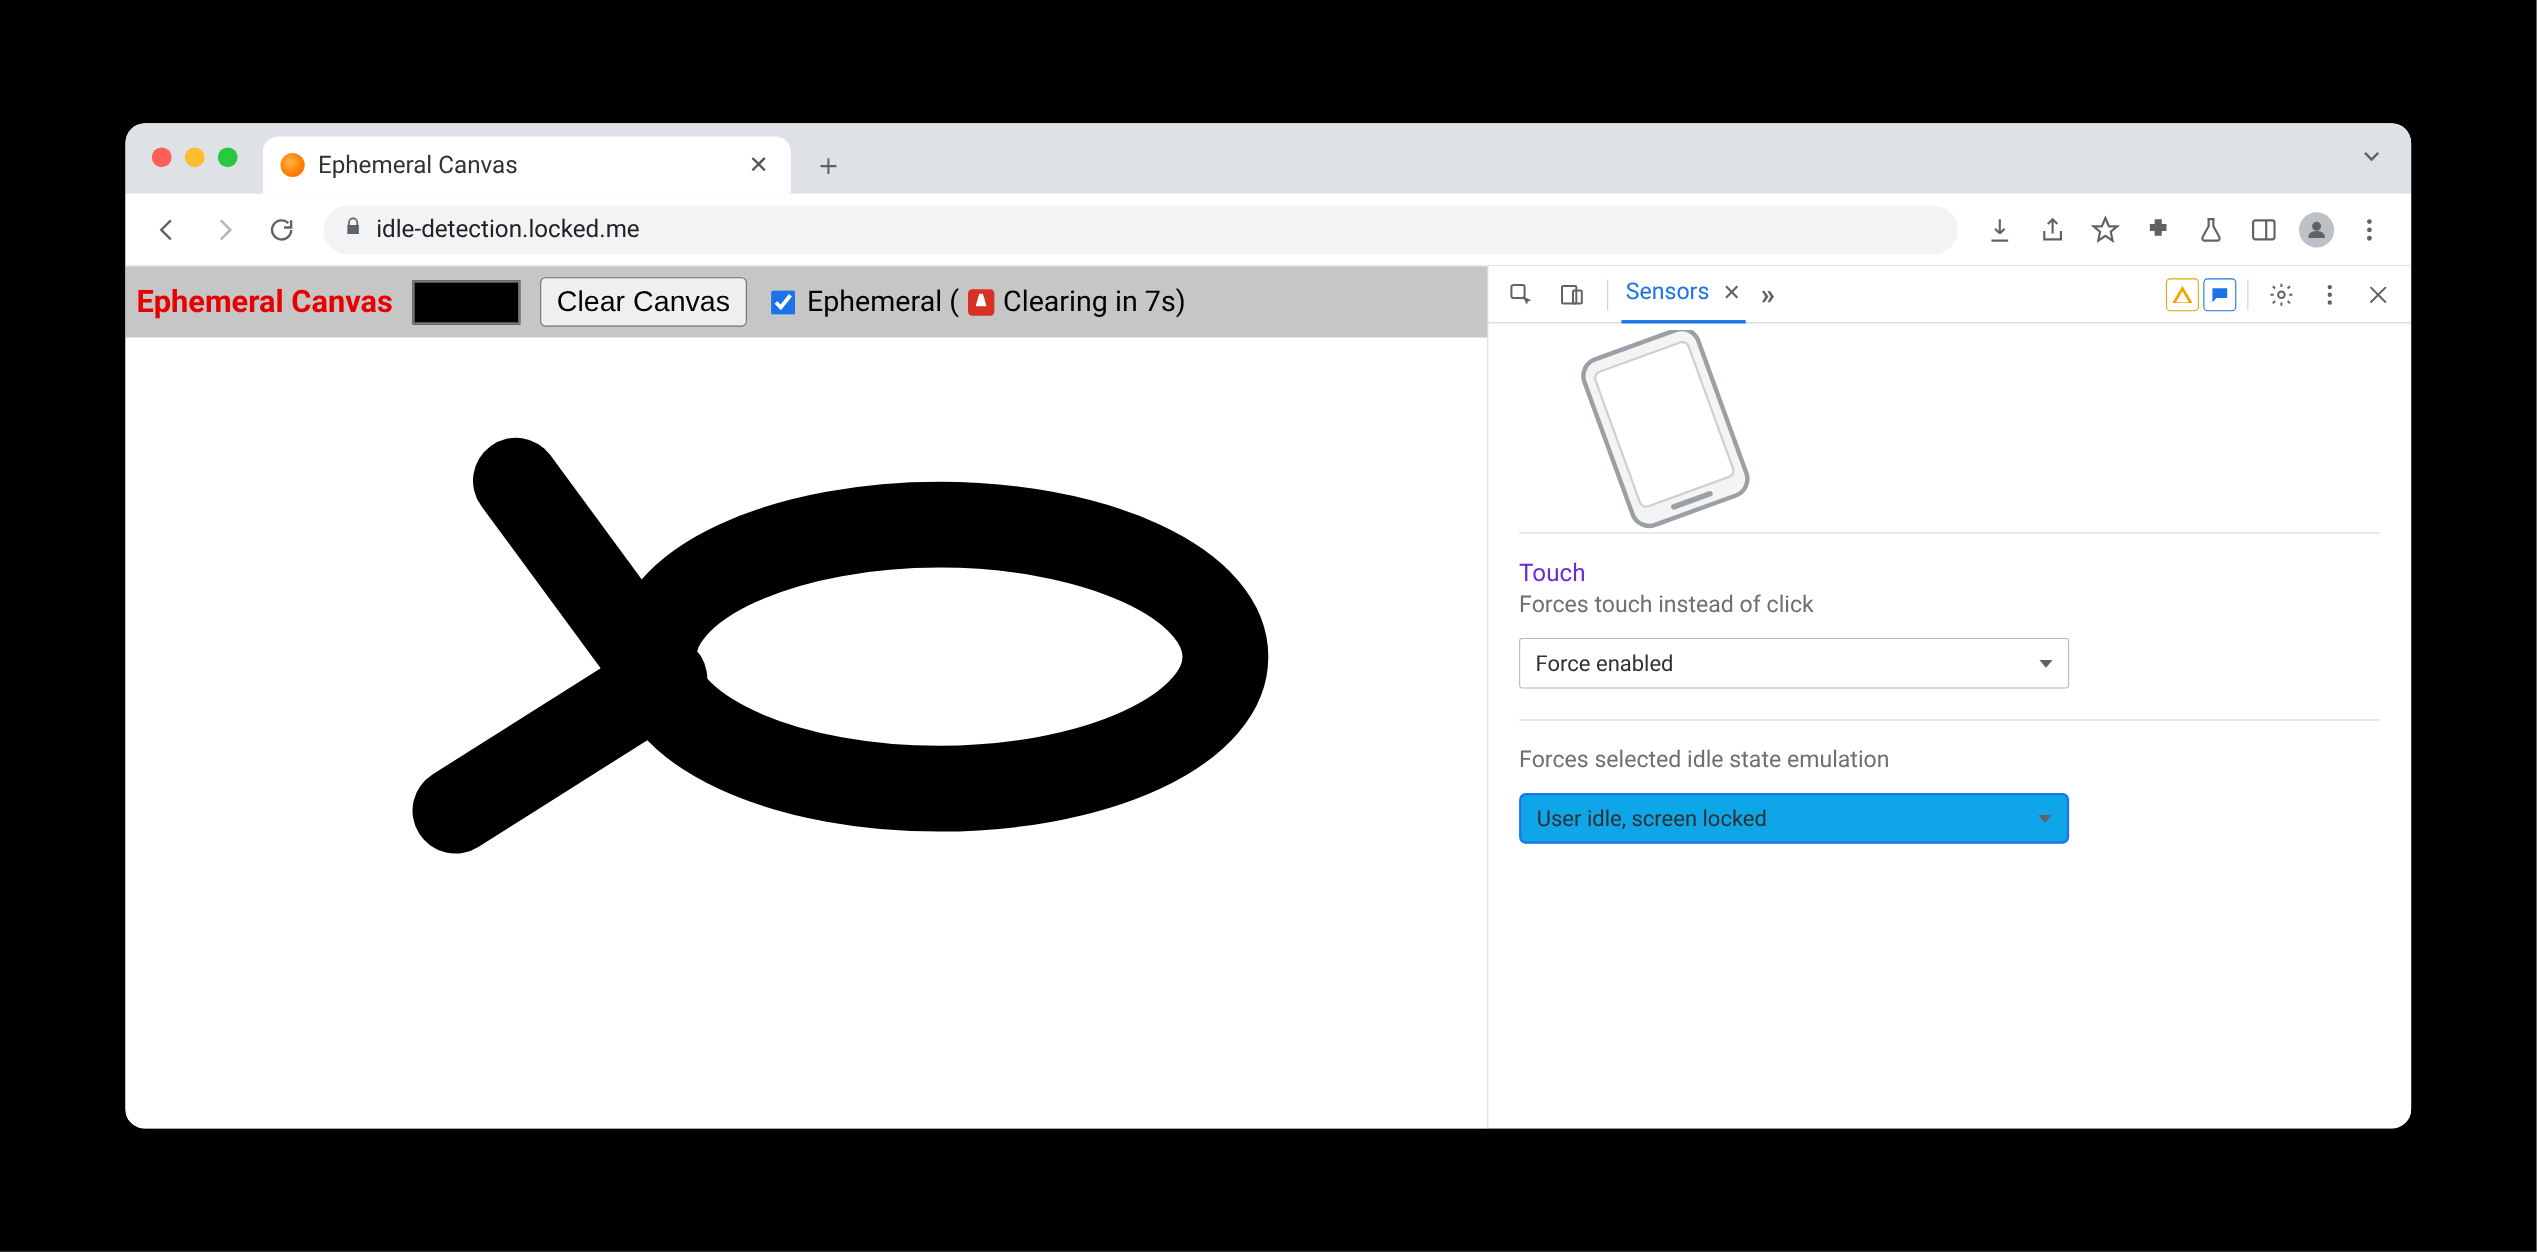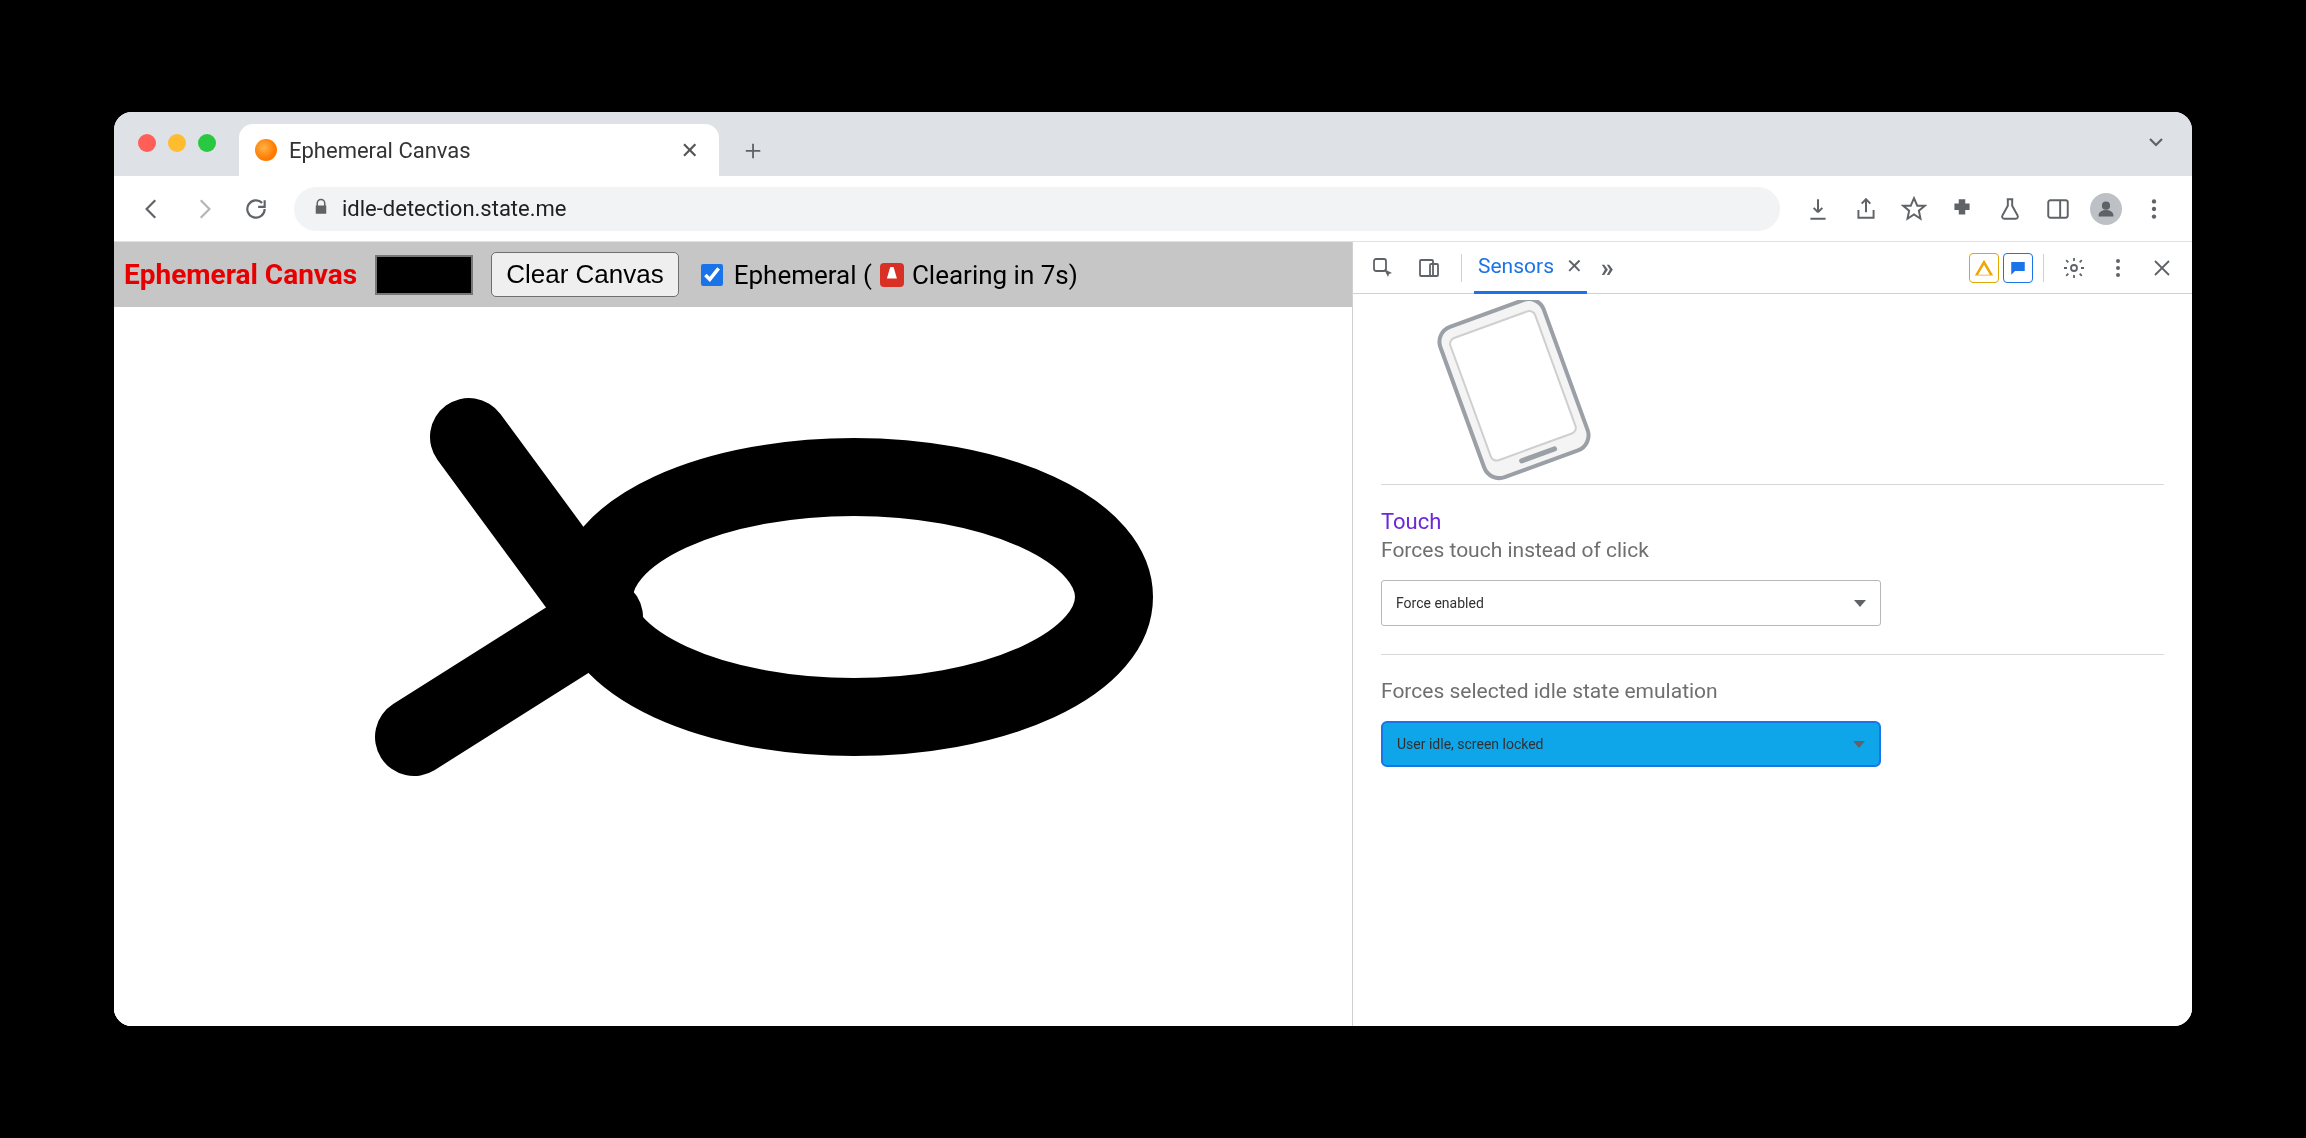--- a/index.html
+++ b/index.html
@@ -220,21 +220,21 @@
   .dt-select{
     width:500px;
     height:46px;
     border:1px solid #b8b8b8;
     border-radius:3px;
     background:#fff;
     display:flex;
     align-items:center;
     justify-content:space-between;
     padding:0 14px;
-    font-size:14px;
+    font-size:20px;
     cursor:pointer;
   }
   .dt-select.focused{
     border:2.5px solid #1a73e8;
     border-radius:6px;
     background:#0ea5e9;
   }
   .dt-select .caret{
     width:0;height:0;border-left:6px solid transparent;border-right:6px solid transparent;
     border-top:7px solid #5f6368;
@@ -279,21 +279,21 @@
       <svg viewBox="0 0 24 24">
           <path d="M20 12a8 8 0 1 1-2.34-5.66M20 4v6h-6"></path>
         </svg>
     </div>
     <div class="omnibox">
       <span class="lock-icon">
         <svg viewBox="0 0 24 24">
             <path d="M6 10V7a6 6 0 0 1 12 0v3h1v11H5V10h1zm2 0h8V7a4 4 0 0 0-8 0v3z"></path>
           </svg>
       </span>
-      <span>idle-detection.state.me</span>
+      <span>idle-detection.locked.me</span>
     </div>
     <div class="toolbar-right">
       <div class="tb-btn">
         <svg viewBox="0 0 24 24">
             <path d="M12 3v12m0 0l-4-4m4 4l4-4M5 21h14"></path>
           </svg>
       </div>
       <div class="tb-btn">
         <svg viewBox="0 0 24 24">
             <path d="M12 3v12M8 7l4-4 4 4M5 13v7h14v-7"></path>

